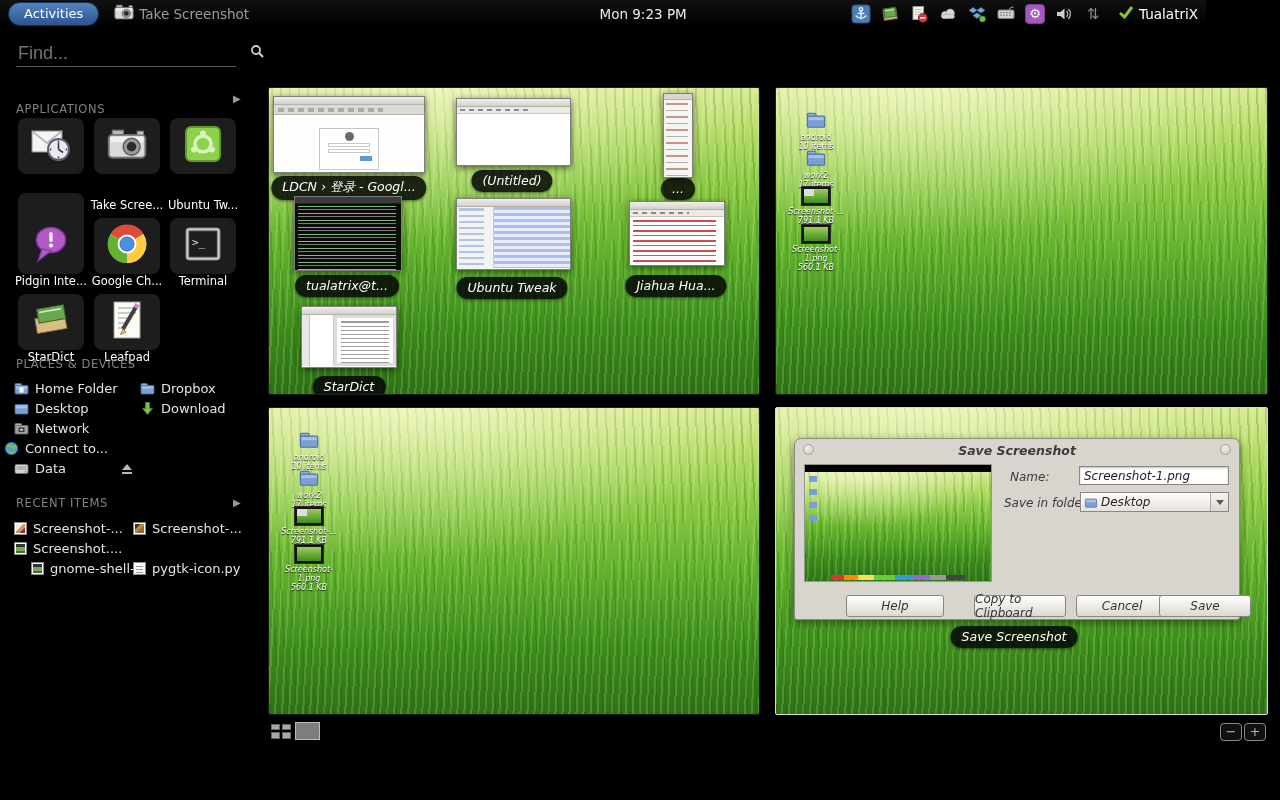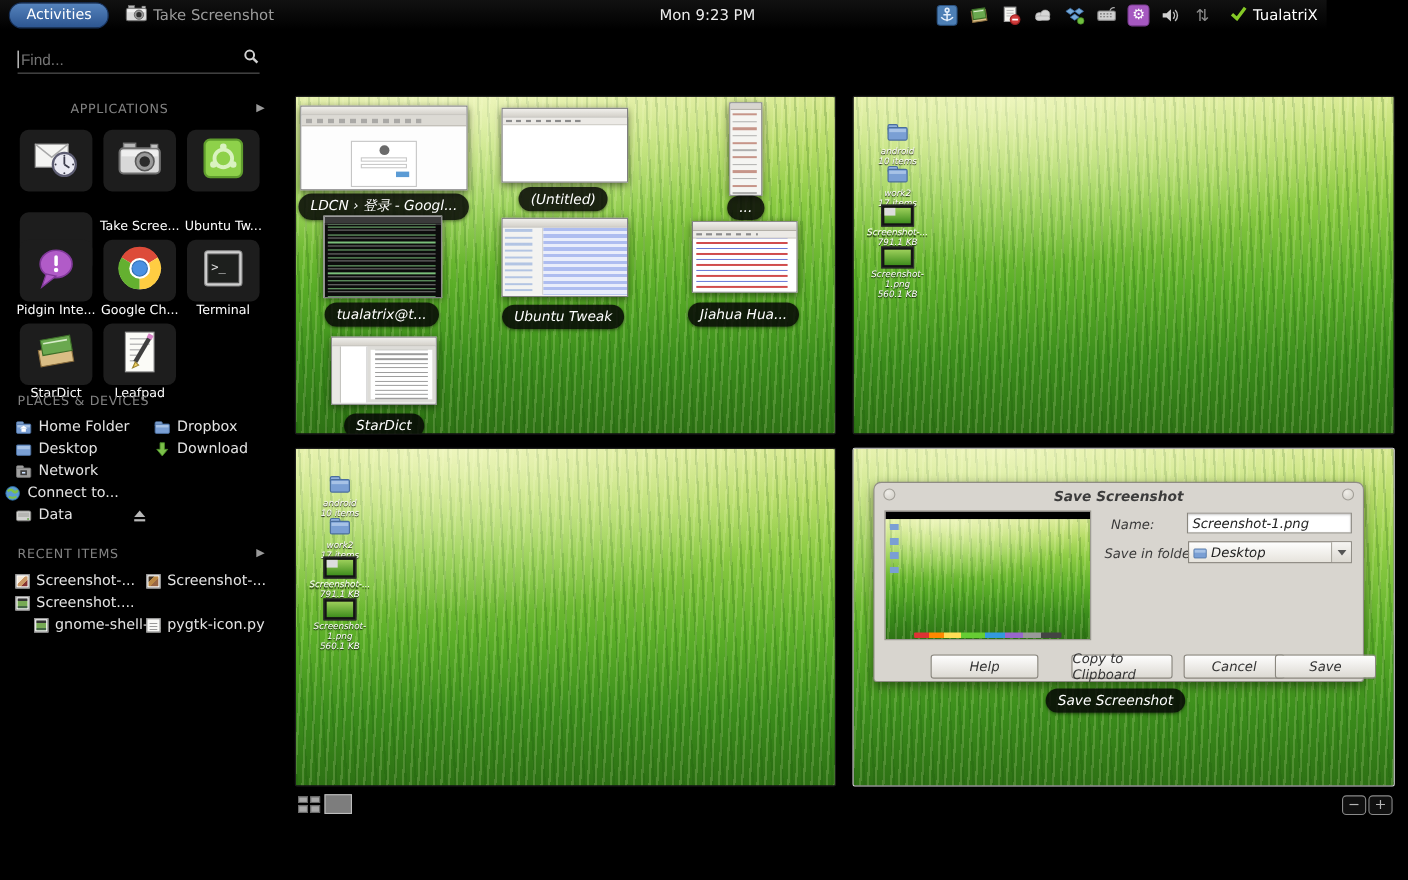--- a/index.html
+++ b/index.html
@@ -18,21 +18,21 @@
   .ti { width:20px; height:20px; display:inline-flex; align-items:center; justify-content:center; }
   .ti.tweak { background:#a558c0; border:1px solid #7d3f94; border-radius:4px; color:#fff; font-size:13px; }
   .ti.netarrows { color:#8a8a8a; font-size:15px; }
   .tb-user { display:flex; align-items:center; gap:5px; color:#fff; font-size:13.5px; margin-left:6px; }
 
   
   .sidebar { position:absolute; left:0; top:27px; width:260px; height:773px; background:#000; }
   .search-wrap { position:absolute; left:16px; top:14px; width:220px; height:26px; border-bottom:1px solid #5a5a5a;
                  display:flex; align-items:center; }
   .caret { width:1px; height:16px; background:#fff; }
-  .search-input { flex:1; background:transparent; border:none; outline:none; color:#ddd; font-size:14px; padding-left:2px; }
+  .search-input { flex:1; background:transparent; border:none; outline:none; color:#ddd; font-size:18px; padding-left:2px; }
   .search-input::placeholder { color:#757575; }
   .sec-head { position:absolute; color:#828282; font-size:11.5px; letter-spacing:.6px; }
   .sec-arrow { position:absolute; color:#9a9a9a; font-size:10px; }
   .tile { position:absolute; width:66px; height:56px; background:#1d1d1d; border-radius:8px;
           display:flex; align-items:center; justify-content:center; }
   .tile-label { position:absolute; width:76px; text-align:center; color:#fff; font-size:11.5px; white-space:nowrap;
                 overflow:hidden; text-overflow:clip; }
   .p-item { position:absolute; display:flex; align-items:center; gap:6px; color:#e3e3e3; font-size:13px; white-space:nowrap; }
   .pi { width:15px; height:15px; flex:0 0 15px; }
   .ri { width:13px; height:13px; flex:0 0 13px; border:1px solid #8a8a8a; background:#fff; position:relative; overflow:hidden; }
@@ -262,21 +262,21 @@
       <span class="caret"></span>
       <input class="search-input" type="text" placeholder="Find..." style="">
       <span>
         <svg width="15" height="15" viewBox="0 0 15 15">
             <circle cx="6" cy="6" r="4" fill="none" stroke="#d0d0d0" stroke-width="1.8"></circle>
         <path d="M9 9l4 4" stroke="#d0d0d0" stroke-width="2.2"></path>
           </svg>
       </span>
     </div>
 
-    <div class="sec-head" style="left:16px; top:65px;margin-left:48px;">APPLICATIONS</div>
+    <div class="sec-head" style="left:16px; top:75px;">APPLICATIONS</div>
     <div class="sec-arrow" style="left:233px; top:66px;">▶</div>
 
     <div class="tile" style="left:18px; top:91px;">
       <span>
         <svg width="44" height="44" viewBox="0 0 44 44">
           <rect x="3" y="9" width="30" height="21" fill="#f4f4f2" stroke="#8e8e8e"></rect>
           <polyline points="3,9 18,21 33,9" fill="none" stroke="#a8a8a8" stroke-width="1.5"></polyline>
           <circle cx="29.5" cy="27.5" r="10.5" fill="#e9e9f2" stroke="#5d5d72" stroke-width="2"></circle>
           <g stroke="#3a3a4a" stroke-width="1.6">
               <path d="M29.5 27.5V20.8"></path>

